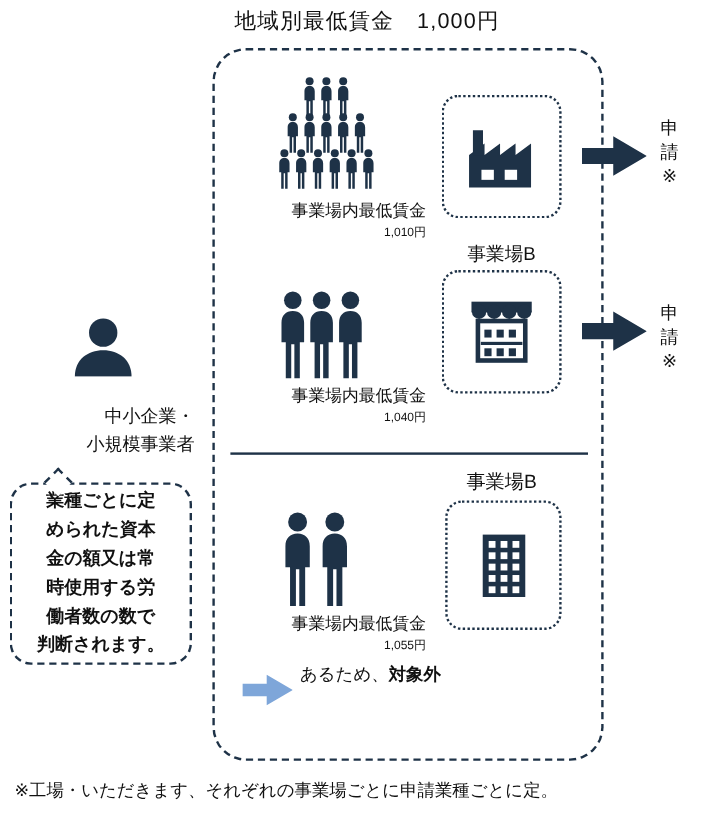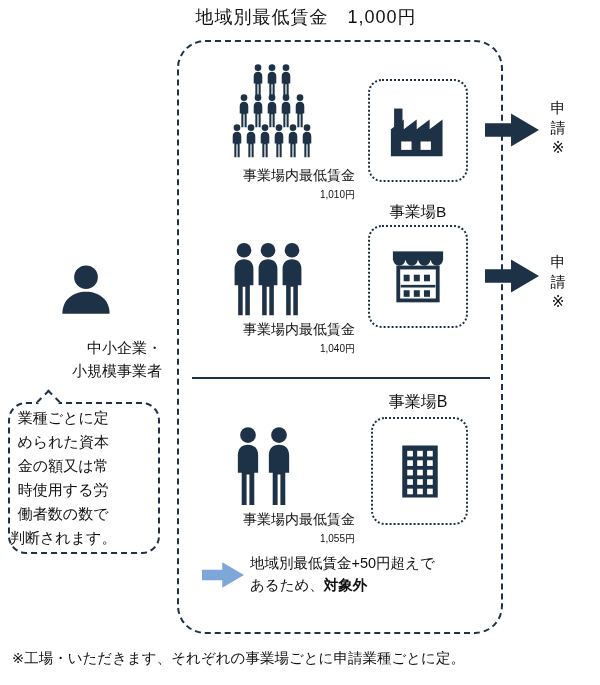--- a/index.html
+++ b/index.html
@@ -60,21 +60,21 @@
   .divider{left:192px;top:377px;width:298px;height:1.5px;background:var(--dark);}
 
   .blue-arrow{left:202px;top:562px;width:42px;height:26px;color:var(--blue);}
   .excl-note{left:250px;top:553px;width:245px;font-size:14.5px;line-height:1.5;}
   .excl-bold{font-weight:700;text-underline-offset:2px;}
 
   .actor-icon{left:59px;top:264px;}
   .actor-label{left:12px;top:337px;width:150px;text-align:right;font-size:15px;line-height:1.5;white-space:pre-line;}
 
   .bubble{left:8px;top:402px;width:152px;height:152px;border:2px dashed var(--dark);border-radius:18px;background:#fff;
-          display:flex;align-items:center;}
+          display:flex;align-items:center;justify-content:center;font-weight:bold;}
   .bubble-text{font-size:15px;line-height:1.6;white-space:pre-line;text-align:center;}
   .bubble-notch{left:40px;top:393px;width:17px;height:17px;background:#fff;
                 border-top:2px dashed var(--dark);border-left:2px dashed var(--dark);transform:rotate(45deg);}
 
   .footnote{left:12px;top:649px;font-size:14.5px;}
   .footnote .b{font-weight:400;}
 </style>
 </head>
 <body>
 
@@ -263,21 +263,20 @@
 
   <div class="abs wage wage-c">
     <div class="lbl">事業場内最低賃金</div>
     <div class="val">1,055円</div>
   </div>
 
   <svg class="abs blue-arrow" viewBox="0 0 56 34">
       <use href="#sym-arrow"></use>
     </svg>
   <div class="abs excl-note">
-    <div>地域別最低賃金+50円超えで</div>
     <div><span>あるため、</span><span class="excl-bold">対象外</span></div>
   </div>
 
   <svg class="abs actor-icon ic" viewBox="0 0 48 44" style="width:54px;height:50px">
       <use href="#sym-bust"></use>
     </svg>
   <div class="abs actor-label">中小企業・
 小規模事業者</div>
 
   <div class="abs bubble">

